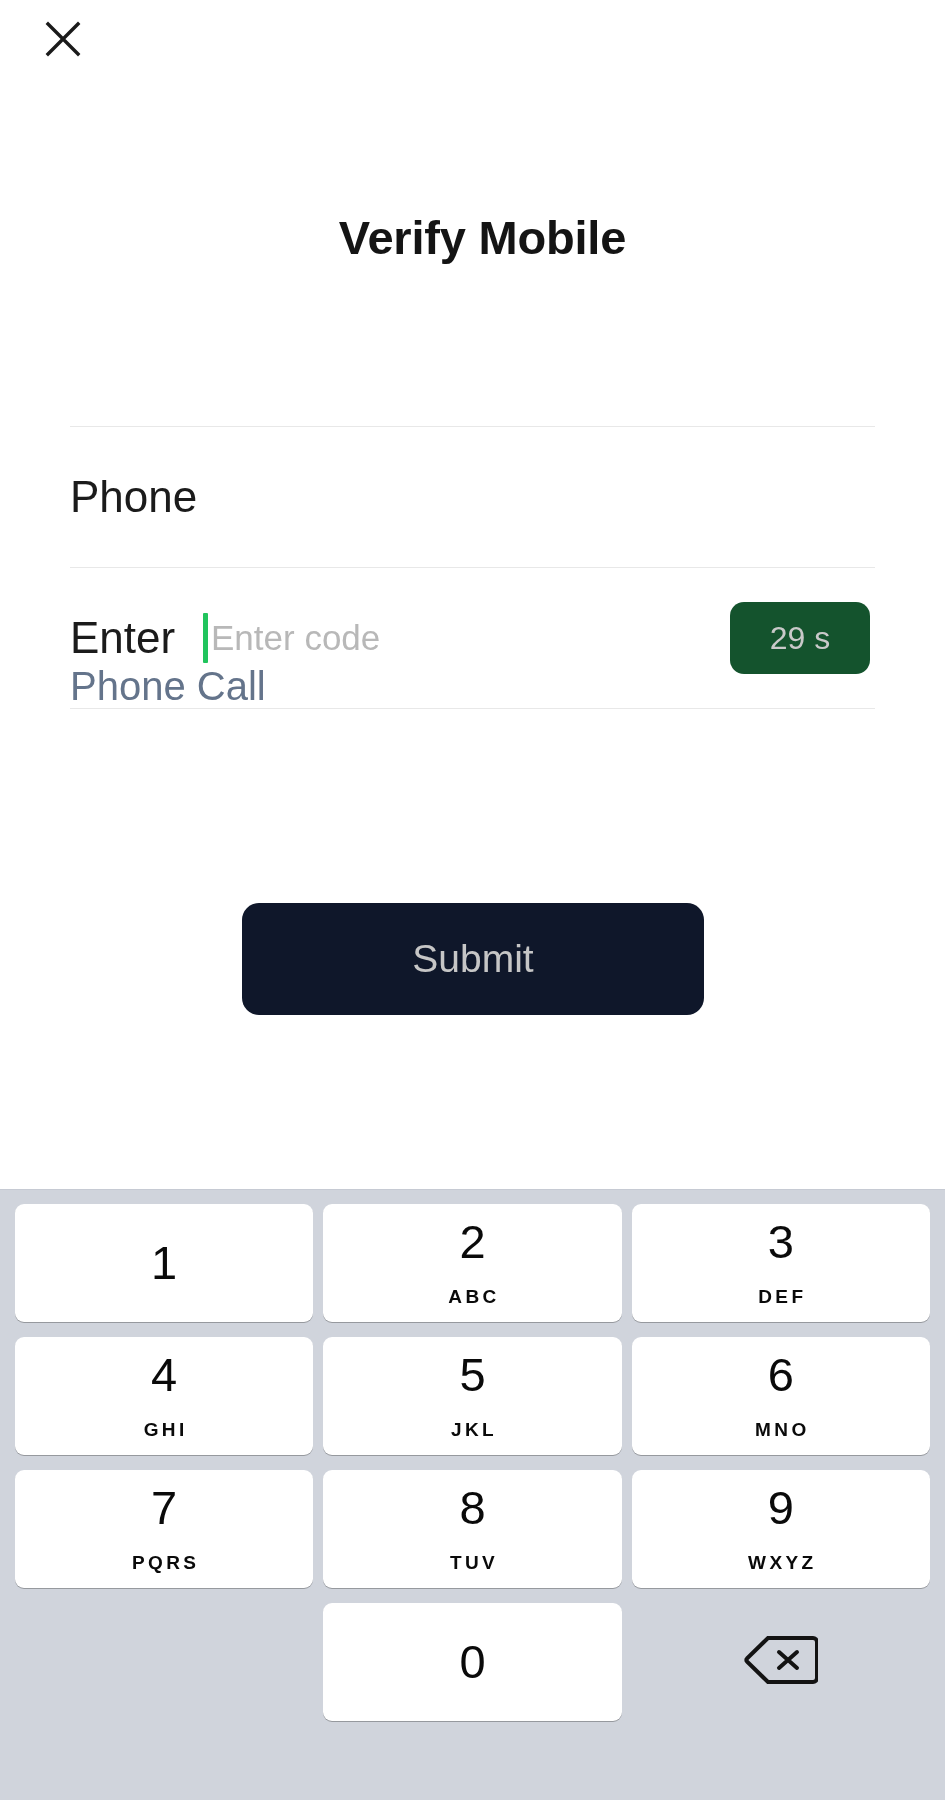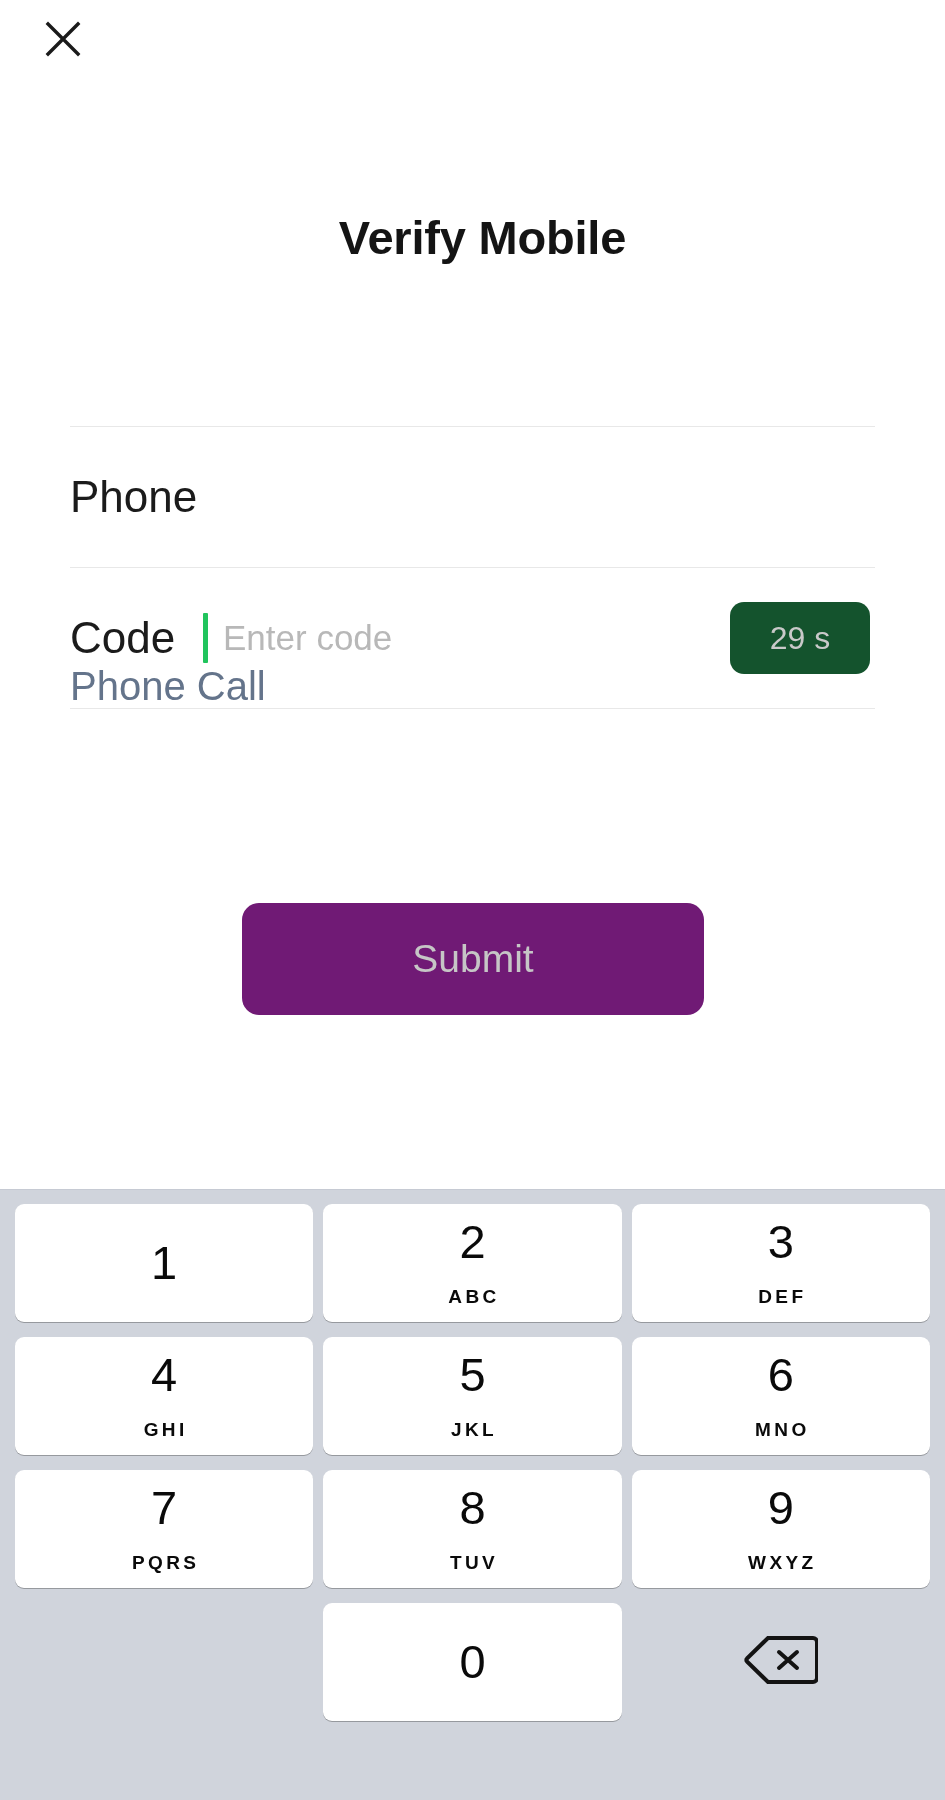--- a/index.html
+++ b/index.html
@@ -73,21 +73,20 @@
     white-space: nowrap;
   }
   .field-label.code-label { width: 133px; }
 
   .code-input-wrap {
     position: relative;
     display: flex;
     align-items: center;
     flex: 1;
     height: 60px;
-    gap: 12px;
   }
   .caret {
     width: 5px;
     height: 50px;
     background: #21c45d;
     border-radius: 1px;
     margin-right: 3px;
     flex: 0 0 auto;
   }
   .code-placeholder {
@@ -124,21 +123,21 @@
     cursor: pointer;
   }
 
   
   .submit-btn {
     position: absolute;
     left: 242px;
     top: 903px;
     width: 462px;
     height: 112px;
-    background: #701a75;
+    background: #0f172a;
     border: none;
     border-radius: 17px;
     font-family: "Liberation Sans", sans-serif;
     font-size: 39px;
     color: #c6c6c6;
     cursor: default;
     display: flex;
     align-items: center;
     justify-content: center;
   }
@@ -222,21 +221,21 @@
 
     <div class="divider"></div>
 
     <div class="field-row">
       <span class="field-label">Phone</span>
     </div>
 
     <div class="divider"></div>
 
     <div class="field-row">
-      <span class="field-label code-label">Code</span>
+      <span class="field-label code-label">Enter</span>
       <span class="code-input-wrap">
         <span class="caret"></span>
         <span class="code-placeholder">Enter code</span>
       </span>
       <span class="timer-pill">29 s</span>
     </div>
 
     <div class="divider"></div>
   </div>
 

